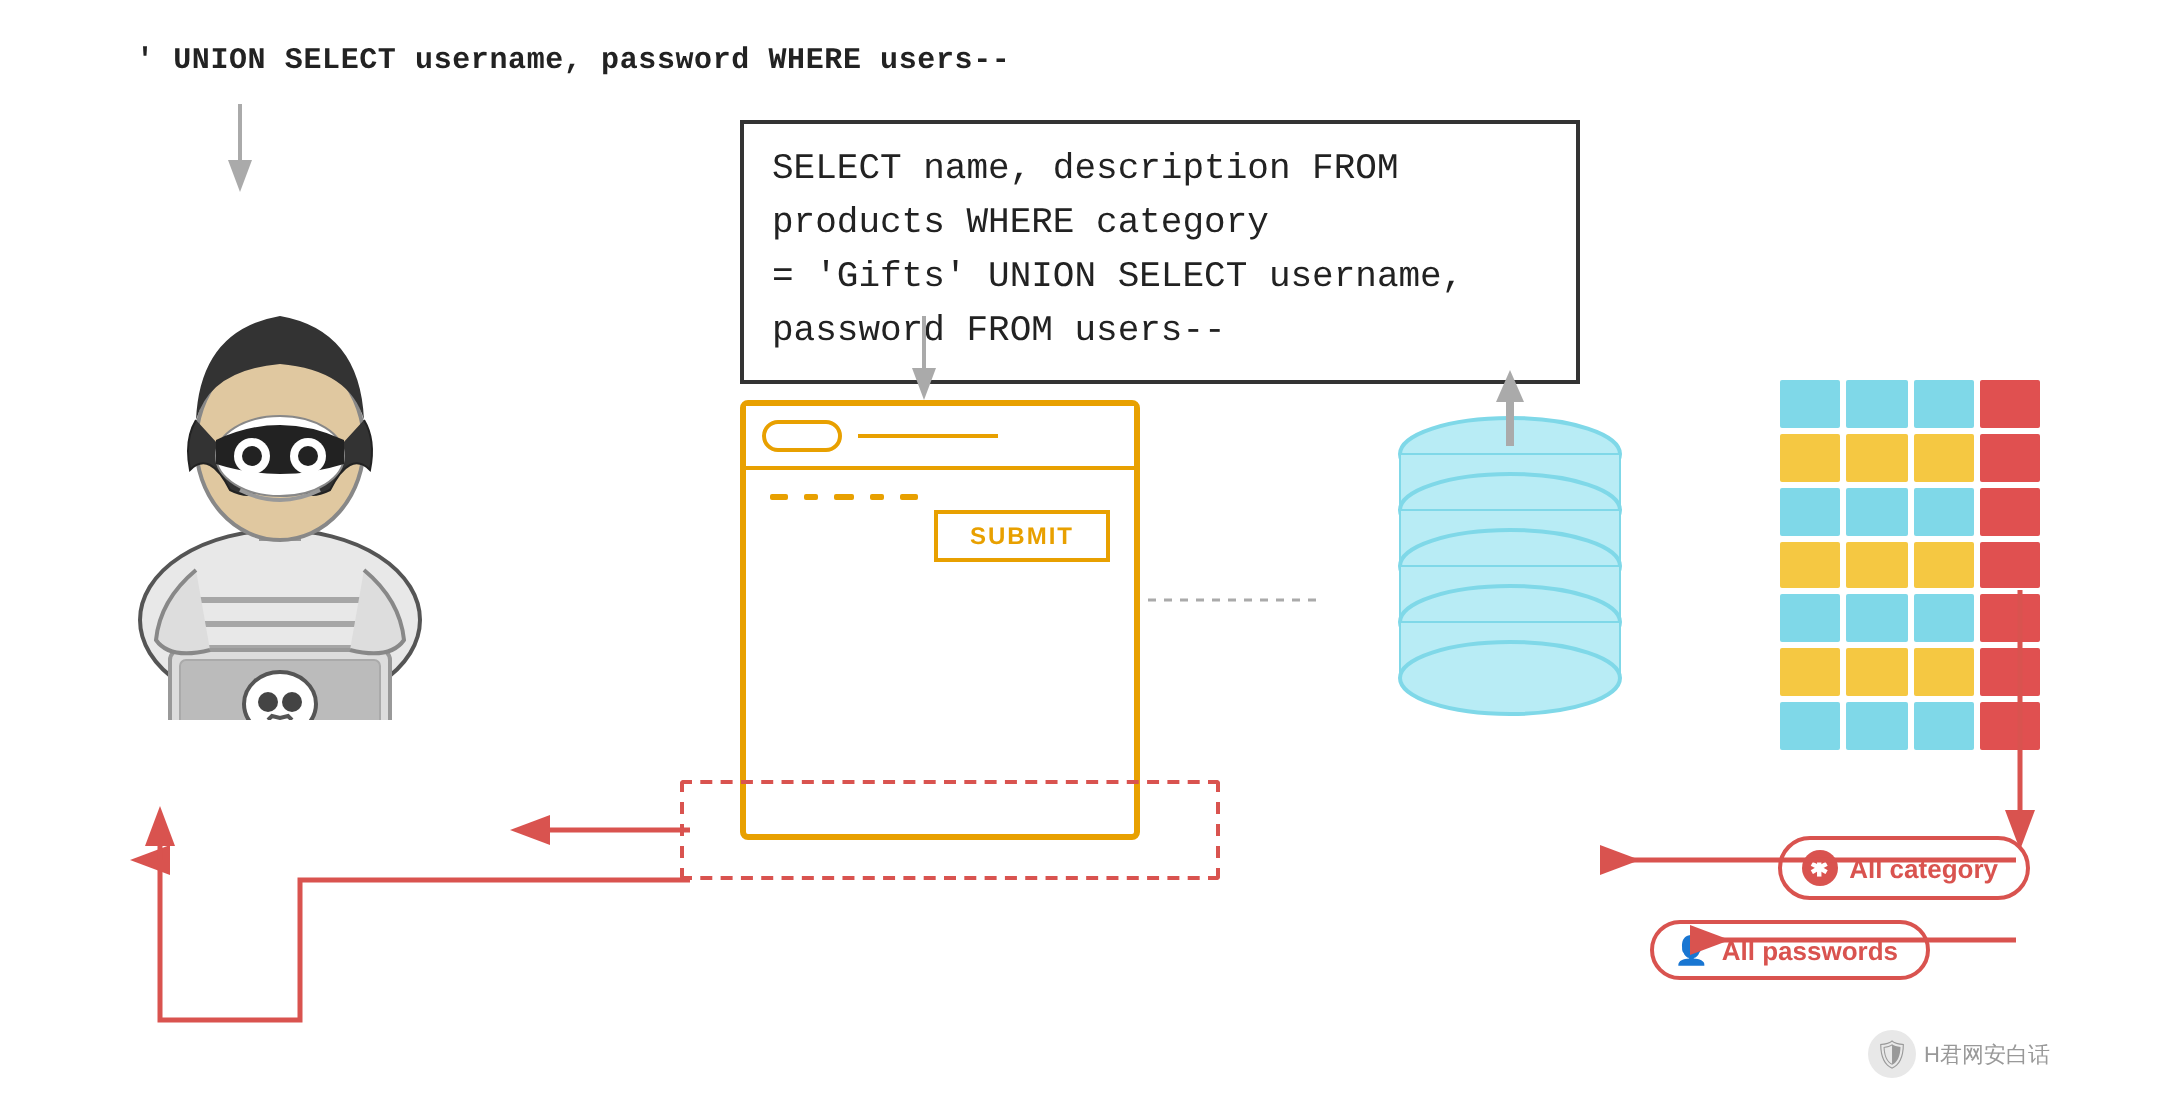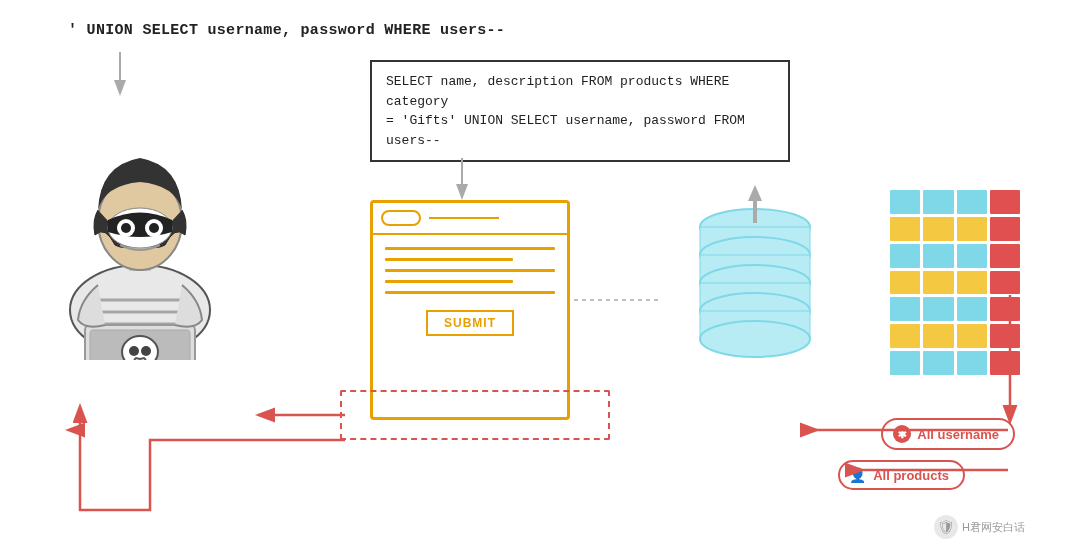--- a/index.html
+++ b/index.html
@@ -30,21 +30,21 @@
     
     .select-query-box {
       position: absolute;
       top: 60px;
       left: 370px;
       width: 420px;
       background: white;
       border: 2px solid #333;
       padding: 10px 14px;
       font-family: 'Courier New', monospace;
-      font-size: 13px;
+      font-size: 18px;
       color: #222;
       line-height: 1.5;
     }
 
     
     .browser-window {
       position: absolute;
       left: 370px;
       top: 200px;
       width: 200px;
@@ -70,21 +70,20 @@
       background: white;
     }
     .browser-line {
       height: 2px;
       background: #e8a000;
       width: 70px;
     }
     .browser-body {
       padding: 12px;
       display: flex;
-      flex-direction: column;
       gap: 8px;
       align-items: flex-start;
     }
     .form-line {
       height: 3px;
       background: #e8a000;
       width: 100%;
       border-radius: 1px;
     }
     .form-line-short {
@@ -325,26 +324,26 @@
   <div class="grid-cell-red-right"></div>
 
   <div class="grid-cell-cyan"></div>
   <div class="grid-cell-cyan"></div>
   <div class="grid-cell-cyan"></div>
   <div class="grid-cell-red-right"></div>
 </div>
 
 <div class="badge-passwords">
   <div class="badge-star">✱</div>
-  <span>All username</span>
+  <span>All category</span>
 </div>
 
 <div class="badge-usernames">
   <span class="badge-person">👤</span>
-  <span>All products</span>
+  <span>All passwords</span>
 </div>
 
 <div class="watermark">
   <div class="watermark-icon">🛡</div>
   <span>H君网安白话</span>
 </div>
 
 <svg class="hacker-svg" width="220" height="290" viewBox="0 0 220 290">
 
   <ellipse cx="110" cy="240" rx="70" ry="45" fill="#e8e8e8" stroke="#555" stroke-width="2"></ellipse>

